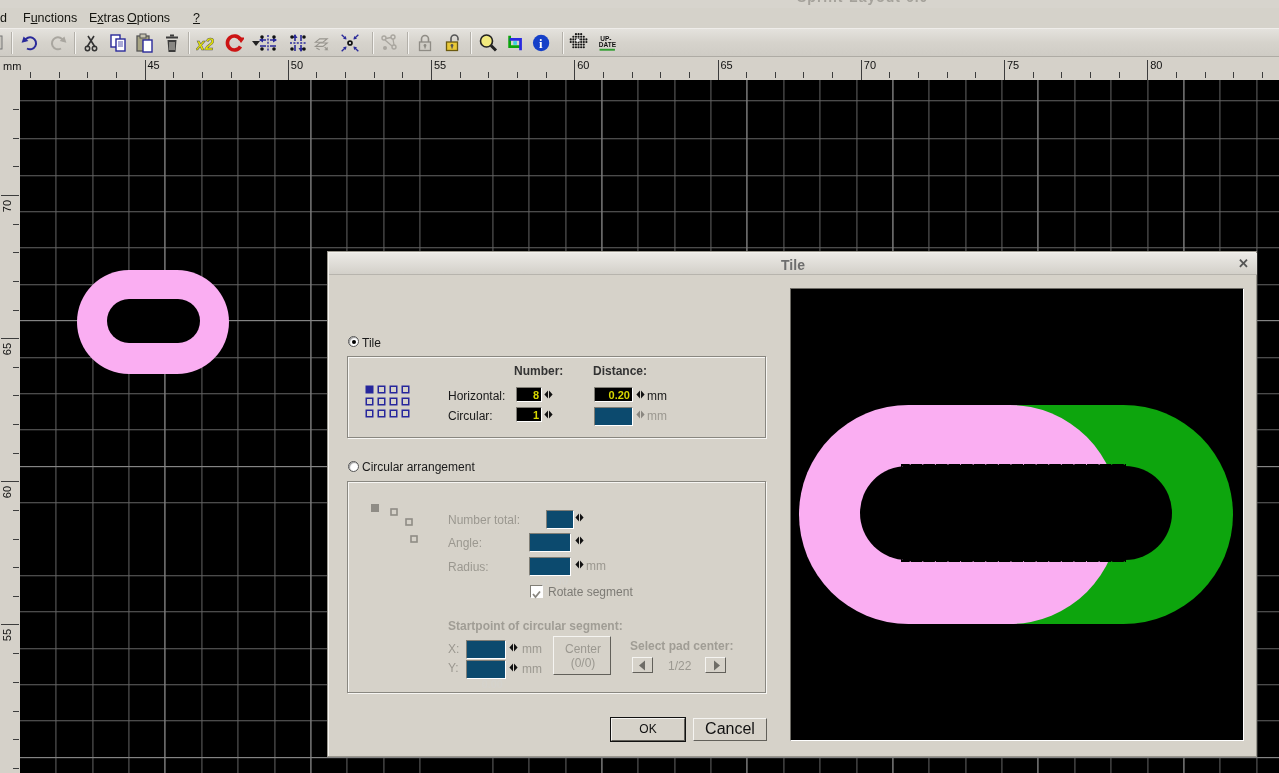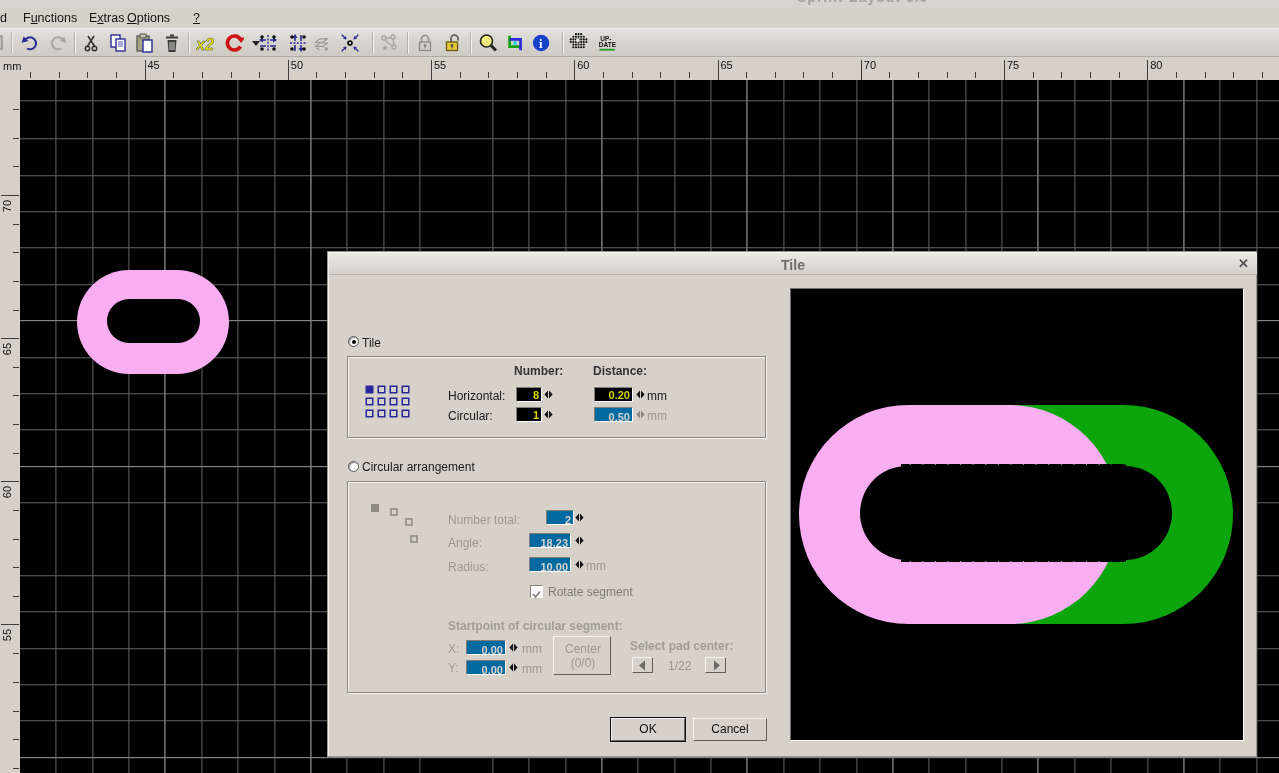--- a/index.html
+++ b/index.html
@@ -53,25 +53,25 @@
   .rdot { position:absolute; left:3px; top:3px; width:4px; height:4px; border-radius:50%; background:#000; }
   .lbl { position:absolute; font-size:12px; color:#1a1a1a; white-space:nowrap; }
   .blbl { position:absolute; font-size:12px; font-weight:bold; color:#333; white-space:nowrap; }
   .glbl { position:absolute; font-size:12px; color:#9b9890; white-space:nowrap; }
   .gblbl { position:absolute; font-size:12px; font-weight:bold; color:#a09d95; white-space:nowrap; }
   .ebox { position:absolute; height:15px; background:#000; color:#d6d600;
     font:bold 11px "Liberation Sans",sans-serif; text-align:right;
     border-top:1px solid #807e76; border-left:1px solid #807e76;
     border-bottom:1px solid #fff; border-right:1px solid #fff;
     padding:1px 2px 0 0; }
-  .dbox { position:absolute; height:15px; background:#0369a1; color:#d5d3cd;
+  .dbox { position:absolute; height:15px; background:#0c4a6e; color:#d5d3cd;
     font:bold 11px "Liberation Sans",sans-serif; text-align:right;
     border-top:1px solid #807e76; border-left:1px solid #807e76;
     border-bottom:1px solid #fff; border-right:1px solid #fff;
-    padding:3px 2px 0 0; }
+    padding:17px 2px 0 0; }
   .btn { position:absolute; background:#d6d2c9; text-align:center;
     border-top:1.5px solid #f5f4f1; border-left:1.5px solid #f5f4f1;
     border-bottom:1.5px solid #62605a; border-right:1.5px solid #62605a; }
   #preview { left:462px; top:36px; width:454px; height:453px; background:#000;
     border-top:1px solid #6e6c66; border-left:1px solid #6e6c66;
     border-bottom:1px solid #fff; border-right:1px solid #fff; }
   #pgreen { left:122px; top:116px; width:320px; height:219px; border-radius:110px; background:#0da50d; }
   #ppink  { left:8px;  top:116px; width:320px; height:219px; border-radius:110px; background:#faaef2; }
   #phole  { left:69px; top:177px; width:312px; height:94px; border-radius:47px; background:#000; }
 </style>
@@ -409,21 +409,21 @@
   <span class="gblbl" style="left:302px;top:387px">Select pad center:</span>
   <div class="btn" style="left:304px;top:405px;width:21px;height:16px"><svg width="18" height="13" viewBox="0 0 18 13">
         <polygon points="11,1.5 11,11.5 5,6.5" fill="#6e6c66"></polygon>
       </svg></div>
   <span class="glbl" style="left:340px;top:407px">1/22</span>
   <div class="btn" style="left:377px;top:405px;width:21px;height:16px"><svg width="18" height="13" viewBox="0 0 18 13">
         <polygon points="7,1.5 7,11.5 13,6.5" fill="#6e6c66"></polygon>
       </svg></div>
 
   <div class="btn" style="left:283px;top:466px;width:74px;height:23px;outline:1.5px solid #111;line-height:20px;font-size:12px;color:#111">OK</div>
-  <div class="btn" style="left:365px;top:466px;width:74px;height:23px;line-height:20px;font-size:12px;color:#111">Cancel</div>
+  <div class="btn" style="left:365px;top:466px;width:74px;height:23px;line-height:20px;font-size:16px;color:#111">Cancel</div>
 
   <svg class="abs" style="left:216px;top:138px" width="9" height="9" viewBox="0 0 9 9">
       <polygon points="4,0.5 4,8.5 0.4,4.5" fill="#111"></polygon>
       <polygon points="5,0.5 5,8.5 8.6,4.5" fill="#111"></polygon>
     </svg>
   <svg class="abs" style="left:216px;top:158px" width="9" height="9" viewBox="0 0 9 9">
       <polygon points="4,0.5 4,8.5 0.4,4.5" fill="#111"></polygon>
       <polygon points="5,0.5 5,8.5 8.6,4.5" fill="#111"></polygon>
     </svg>
   <svg class="abs" style="left:308px;top:138px" width="9" height="9" viewBox="0 0 9 9">

